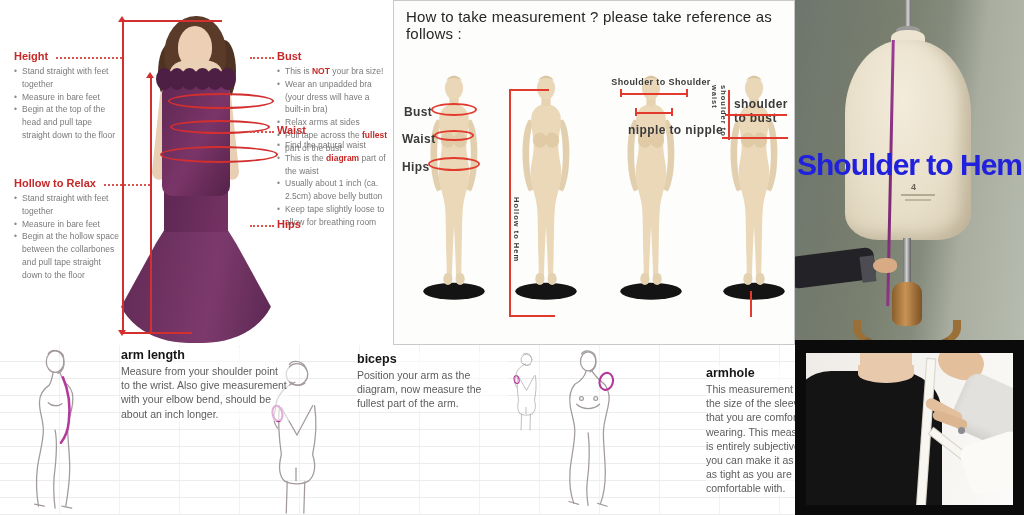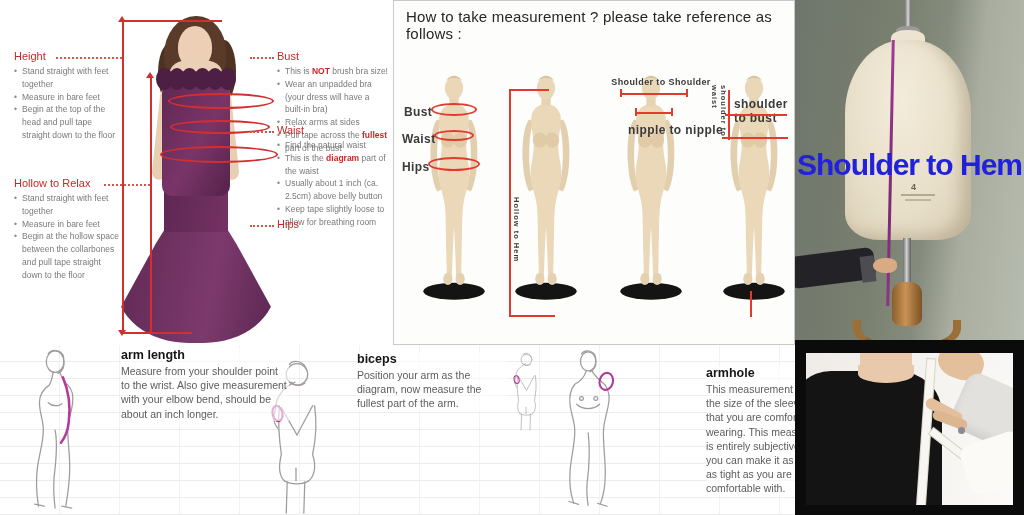--- a/index.html
+++ b/index.html
@@ -3,21 +3,21 @@
 <meta charset="utf-8">
 <style>
   * { margin:0; padding:0; box-sizing:border-box; }
   html,body { background:#ffffff; }
   body { font-family:"Liberation Sans", sans-serif; }
   #stage { position:relative; width:1024px; height:515px; background:#fff; overflow:hidden; }
 
   
   #left-panel { position:absolute; left:0; top:0; width:393px; height:345px; background:#fff; }
   .meas-section { position:absolute; }
-  .meas-heading { color:#c62828; font-weight:normal; font-size:11px; }
+  .meas-heading { color:#c62828; font-weight:bold; font-size:11px; }
   .meas-bullets { list-style:none; margin-top:3px; }
   .meas-bullets li { font-size:8.5px; color:#7a7a7a; line-height:1.5; padding-left:8px; position:relative; }
   .meas-bullets li::before { content:"•"; position:absolute; left:0; top:0; color:#8a8a8a; }
   .em-red { color:#c62828; font-weight:bold; }
 
   
   .model { position:absolute; left:100px; top:10px; width:200px; height:332px; }
   .hair { position:absolute; left:64px; top:6px; width:62px; height:76px; background:#5a3a28; border-radius:55% 50% 48% 52%; }
   .hair-l { position:absolute; left:58px; top:34px; width:22px; height:58px; background:#4e3222; border-radius:50%; }
   .hair-r { position:absolute; left:112px; top:30px; width:24px; height:62px; background:#4e3222; border-radius:50%; }
@@ -160,21 +160,21 @@
       <ul class="meas-bullets">
         <li><span>Stand straight with feet together</span></li>
         <li><span>Measure in bare feet</span></li>
         <li><span>Begin at the hollow space between the collarbones and pull tape straight down to the floor</span></li>
       </ul>
     </div>
 
     <div class="meas-section" style="left:277px;top:50px;width:113px;">
       <div class="meas-heading">Bust</div>
       <ul class="meas-bullets">
-        <li><span>This is </span><span class="em-red">NOT</span><span> brush bra size!</span></li>
+        <li><span>This is </span><span class="em-red">NOT</span><span> your bra size!</span></li>
         <li><span>Wear an unpadded bra (your dress will have a built-in bra)</span></li>
         <li><span>Relax arms at sides</span></li>
         <li><span>Pull tape across the </span><span class="em-red">fullest</span><span> part of the bust</span></li>
       </ul>
     </div>
 
     <div class="meas-section" style="left:277px;top:124px;width:113px;">
       <div class="meas-heading">Waist</div>
       <ul class="meas-bullets">
         <li><span>Find the natural waist</span></li>

